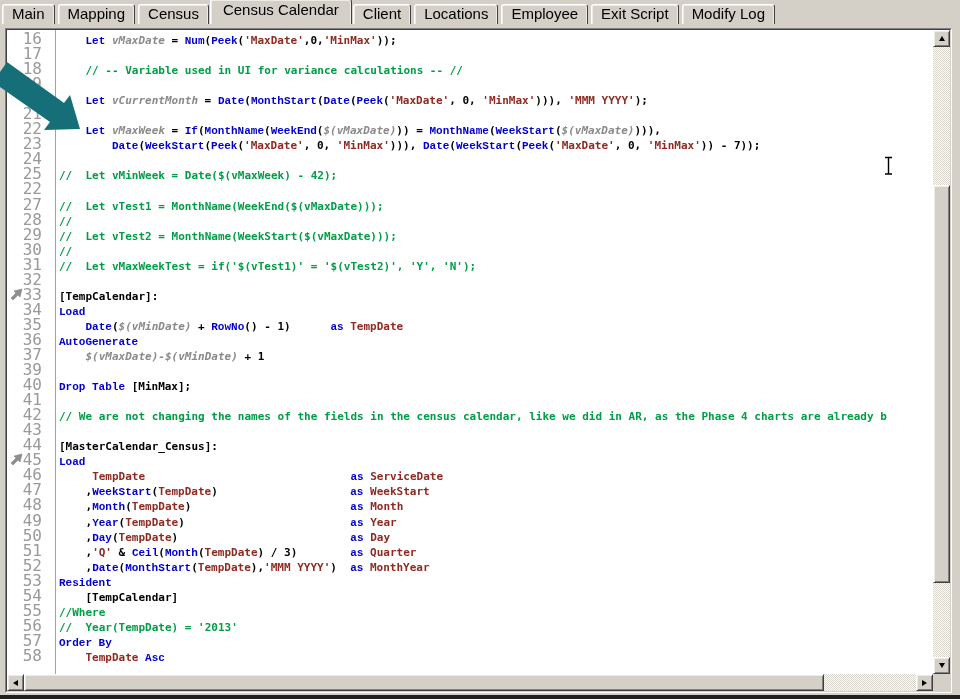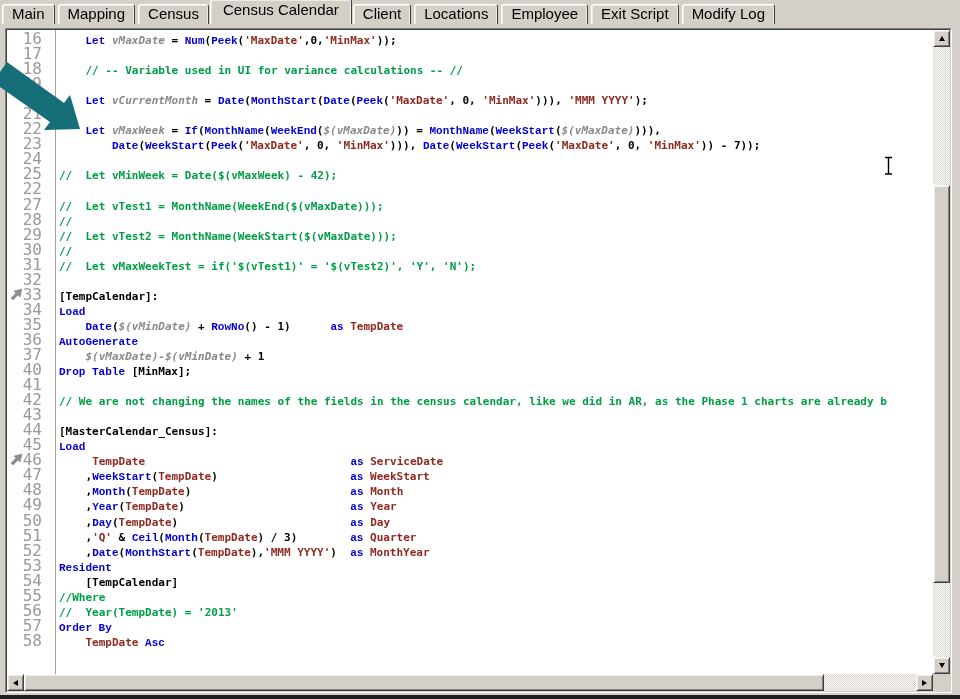--- a/index.html
+++ b/index.html
@@ -129,23 +129,24 @@
           <div class="line"><span class="num">28</span><span class="code"><span class="com">//</span></span></div>
           <div class="line"><span class="num">29</span><span class="code"><span class="com">//  Let vTest2 = MonthName(WeekStart($(vMaxDate)));</span></span></div>
           <div class="line"><span class="num">30</span><span class="code"><span class="com">//</span></span></div>
           <div class="line"><span class="num">31</span><span class="code"><span class="com">//  Let vMaxWeekTest = if('$(vTest1)' = '$(vTest2)', 'Y', 'N');</span></span></div>
           <div class="line"><span class="num">32</span><span class="code"></span></div>
           <div class="line"><span class="num">33</span><span class="code"><span class="pln">[TempCalendar]:</span></span></div>
           <div class="line"><span class="num">34</span><span class="code"><span class="kw">Load</span></span></div>
           <div class="line"><span class="num">35</span><span class="code"><span class="pln">    </span><span class="kw">Date</span><span class="pln">(</span><span class="var">$(vMinDate)</span><span class="pln"> + </span><span class="kw">RowNo</span><span class="pln">() - 1)      </span><span class="kw">as</span><span class="pln"> </span><span class="red">TempDate</span></span></div>
           <div class="line"><span class="num">36</span><span class="code"><span class="kw">AutoGenerate</span></span></div>
           <div class="line"><span class="num">37</span><span class="code"><span class="pln">    </span><span class="var">$(vMaxDate)-$(vMinDate)</span><span class="pln"> + 1</span></span></div>
+          <div class="line"><span class="num">39</span><span class="code"></span></div>
           <div class="line"><span class="num">40</span><span class="code"><span class="kw">Drop Table</span><span class="pln"> [MinMax];</span></span></div>
           <div class="line"><span class="num">41</span><span class="code"></span></div>
-          <div class="line"><span class="num">42</span><span class="code"><span class="com">// We are not changing the names of the fields in the census calendar, like we did in AR, as the Phase 1 charts are already b</span></span></div>
+          <div class="line"><span class="num">42</span><span class="code"><span class="com">// We are not changing the names of the fields in the census calendar, like we did in AR, as the Phase 4 charts are already b</span></span></div>
           <div class="line"><span class="num">43</span><span class="code"></span></div>
           <div class="line"><span class="num">44</span><span class="code"><span class="pln">[MasterCalendar_Census]:</span></span></div>
           <div class="line"><span class="num">45</span><span class="code"><span class="kw">Load</span></span></div>
           <div class="line"><span class="num">46</span><span class="code"><span class="pln">     </span><span class="red">TempDate</span><span class="pln">                               </span><span class="kw">as</span><span class="pln"> </span><span class="red">ServiceDate</span></span></div>
           <div class="line"><span class="num">47</span><span class="code"><span class="pln">    ,</span><span class="kw">WeekStart</span><span class="pln">(</span><span class="red">TempDate</span><span class="pln">)                    </span><span class="kw">as</span><span class="pln"> </span><span class="red">WeekStart</span></span></div>
           <div class="line"><span class="num">48</span><span class="code"><span class="pln">    ,</span><span class="kw">Month</span><span class="pln">(</span><span class="red">TempDate</span><span class="pln">)                        </span><span class="kw">as</span><span class="pln"> </span><span class="red">Month</span></span></div>
           <div class="line"><span class="num">49</span><span class="code"><span class="pln">    ,</span><span class="kw">Year</span><span class="pln">(</span><span class="red">TempDate</span><span class="pln">)                         </span><span class="kw">as</span><span class="pln"> </span><span class="red">Year</span></span></div>
           <div class="line"><span class="num">50</span><span class="code"><span class="pln">    ,</span><span class="kw">Day</span><span class="pln">(</span><span class="red">TempDate</span><span class="pln">)                          </span><span class="kw">as</span><span class="pln"> </span><span class="red">Day</span></span></div>
           <div class="line"><span class="num">51</span><span class="code"><span class="pln">    ,</span><span class="str">'Q'</span><span class="pln"> &amp; </span><span class="kw">Ceil</span><span class="pln">(</span><span class="kw">Month</span><span class="pln">(</span><span class="red">TempDate</span><span class="pln">) / 3)        </span><span class="kw">as</span><span class="pln"> </span><span class="red">Quarter</span></span></div>
           <div class="line"><span class="num">52</span><span class="code"><span class="pln">    ,</span><span class="kw">Date</span><span class="pln">(</span><span class="kw">MonthStart</span><span class="pln">(</span><span class="red">TempDate</span><span class="pln">),</span><span class="str">'MMM YYYY'</span><span class="pln">)  </span><span class="kw">as</span><span class="pln"> </span><span class="red">MonthYear</span></span></div>

